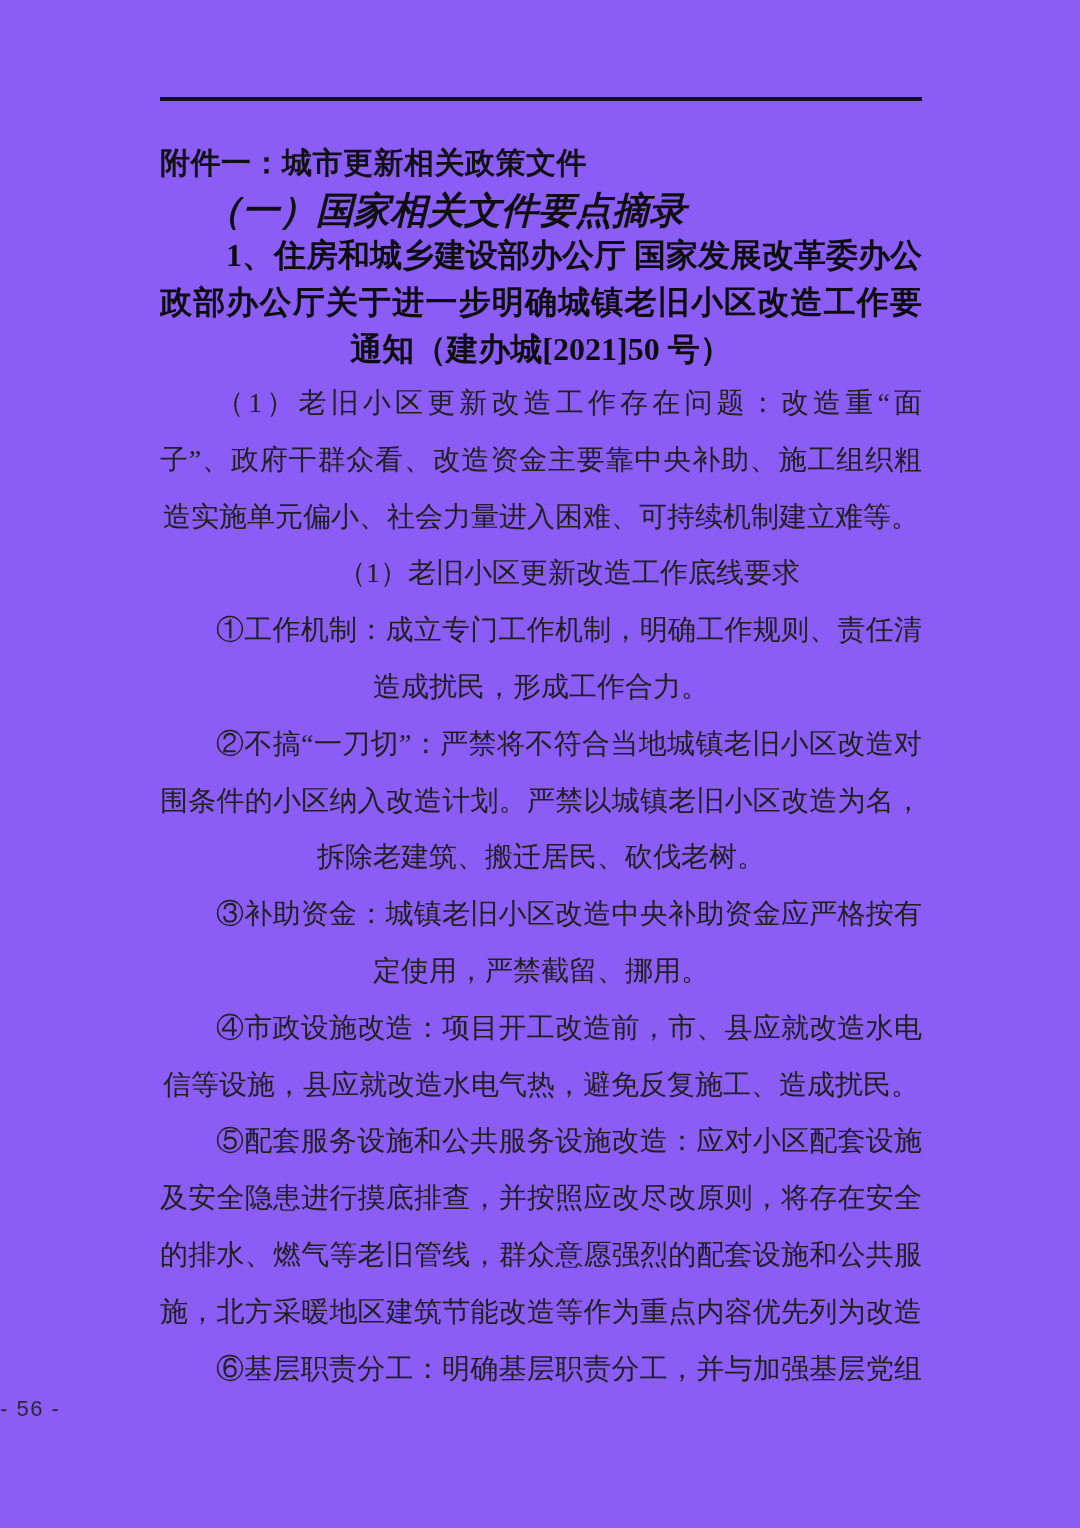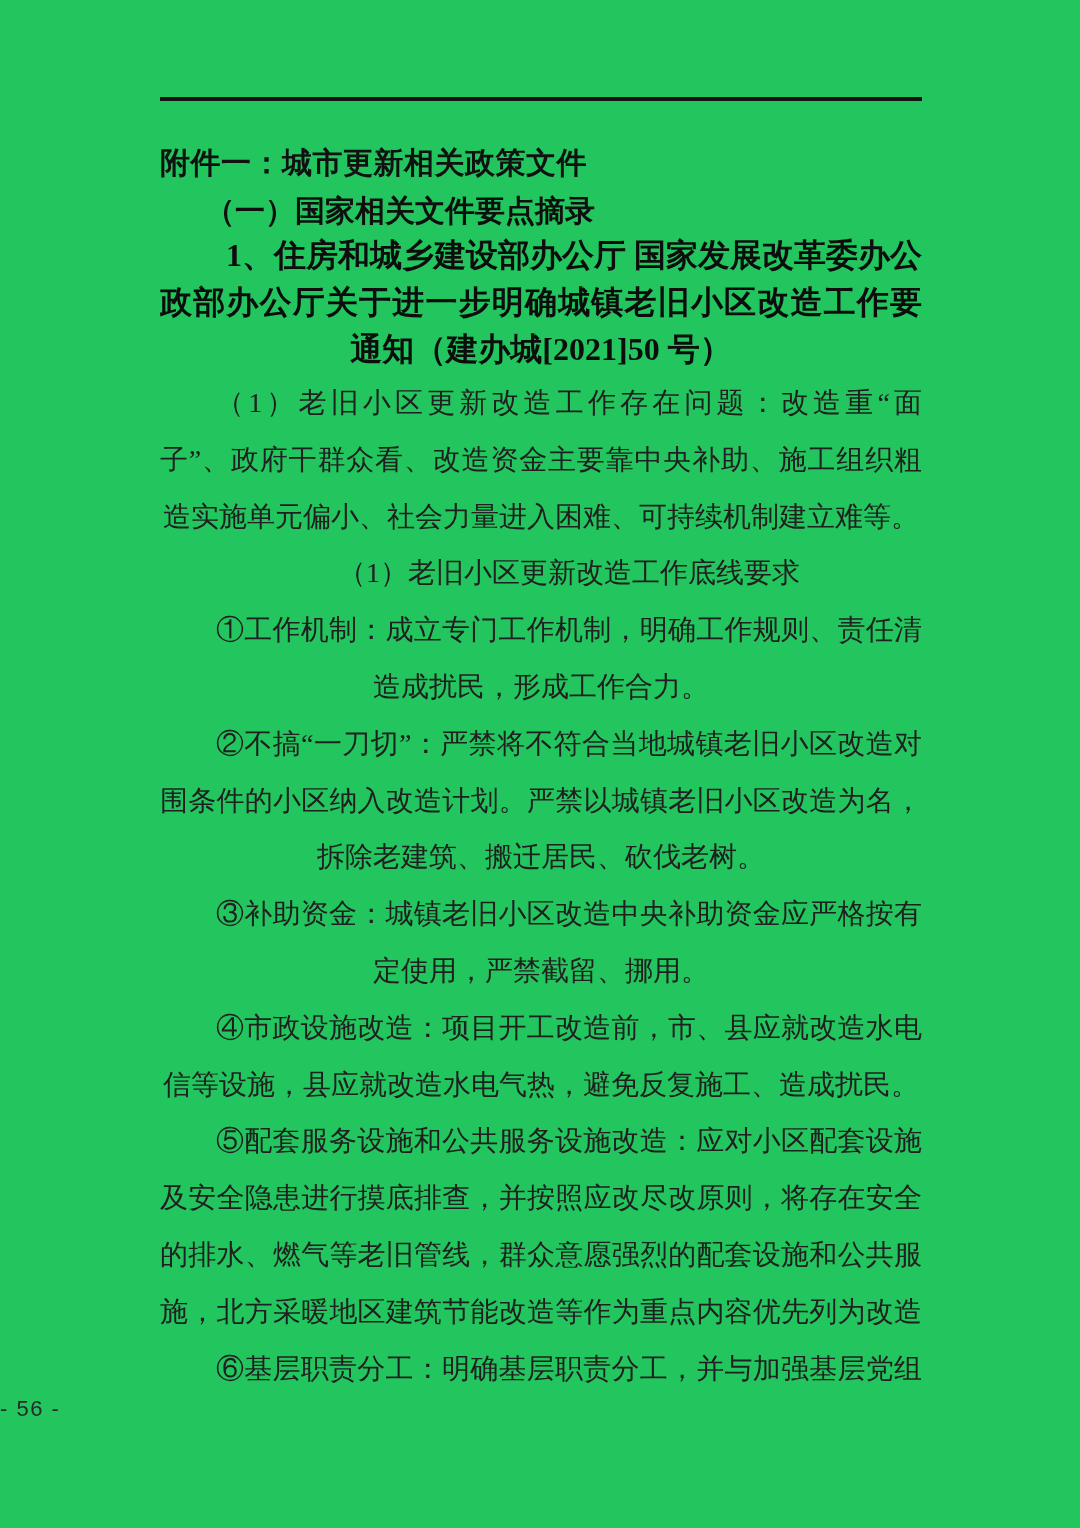--- a/index.html
+++ b/index.html
@@ -4,21 +4,21 @@
 <style>
   html, body {
     margin: 0;
     padding: 0;
     background: #ffffff;
   }
   .page {
     position: relative;
     width: 1080px;
     height: 1528px;
-    background: #22c55e;
+    background: #8b5cf6;
     overflow: hidden;
     font-family: "Liberation Serif", "DejaVu Serif", serif;
     color: #1b1b1b;
   }
   .rule {
     position: absolute;
     left: 160px;
     top: 97px;
     width: 762px;
     height: 4px;
@@ -33,25 +33,26 @@
     font-weight: bold;
     font-family: "Liberation Sans", "DejaVu Sans", sans-serif;
     color: #111111;
     letter-spacing: 0.5px;
     white-space: nowrap;
   }
   .h2 {
     position: absolute;
     left: 205px;
     top: 195px;
-    font-size: 30px;
+    font-size: 37px;
     line-height: 32px;
     font-weight: bold;
     color: #0f0f0f;
     white-space: nowrap;
+    font-style: italic;
   }
   .title-block {
     position: absolute;
     left: 160px;
     top: 232px;
     width: 762px;
     font-size: 32px;
     line-height: 47px;
     font-weight: bold;
     color: #0d0d0d;

